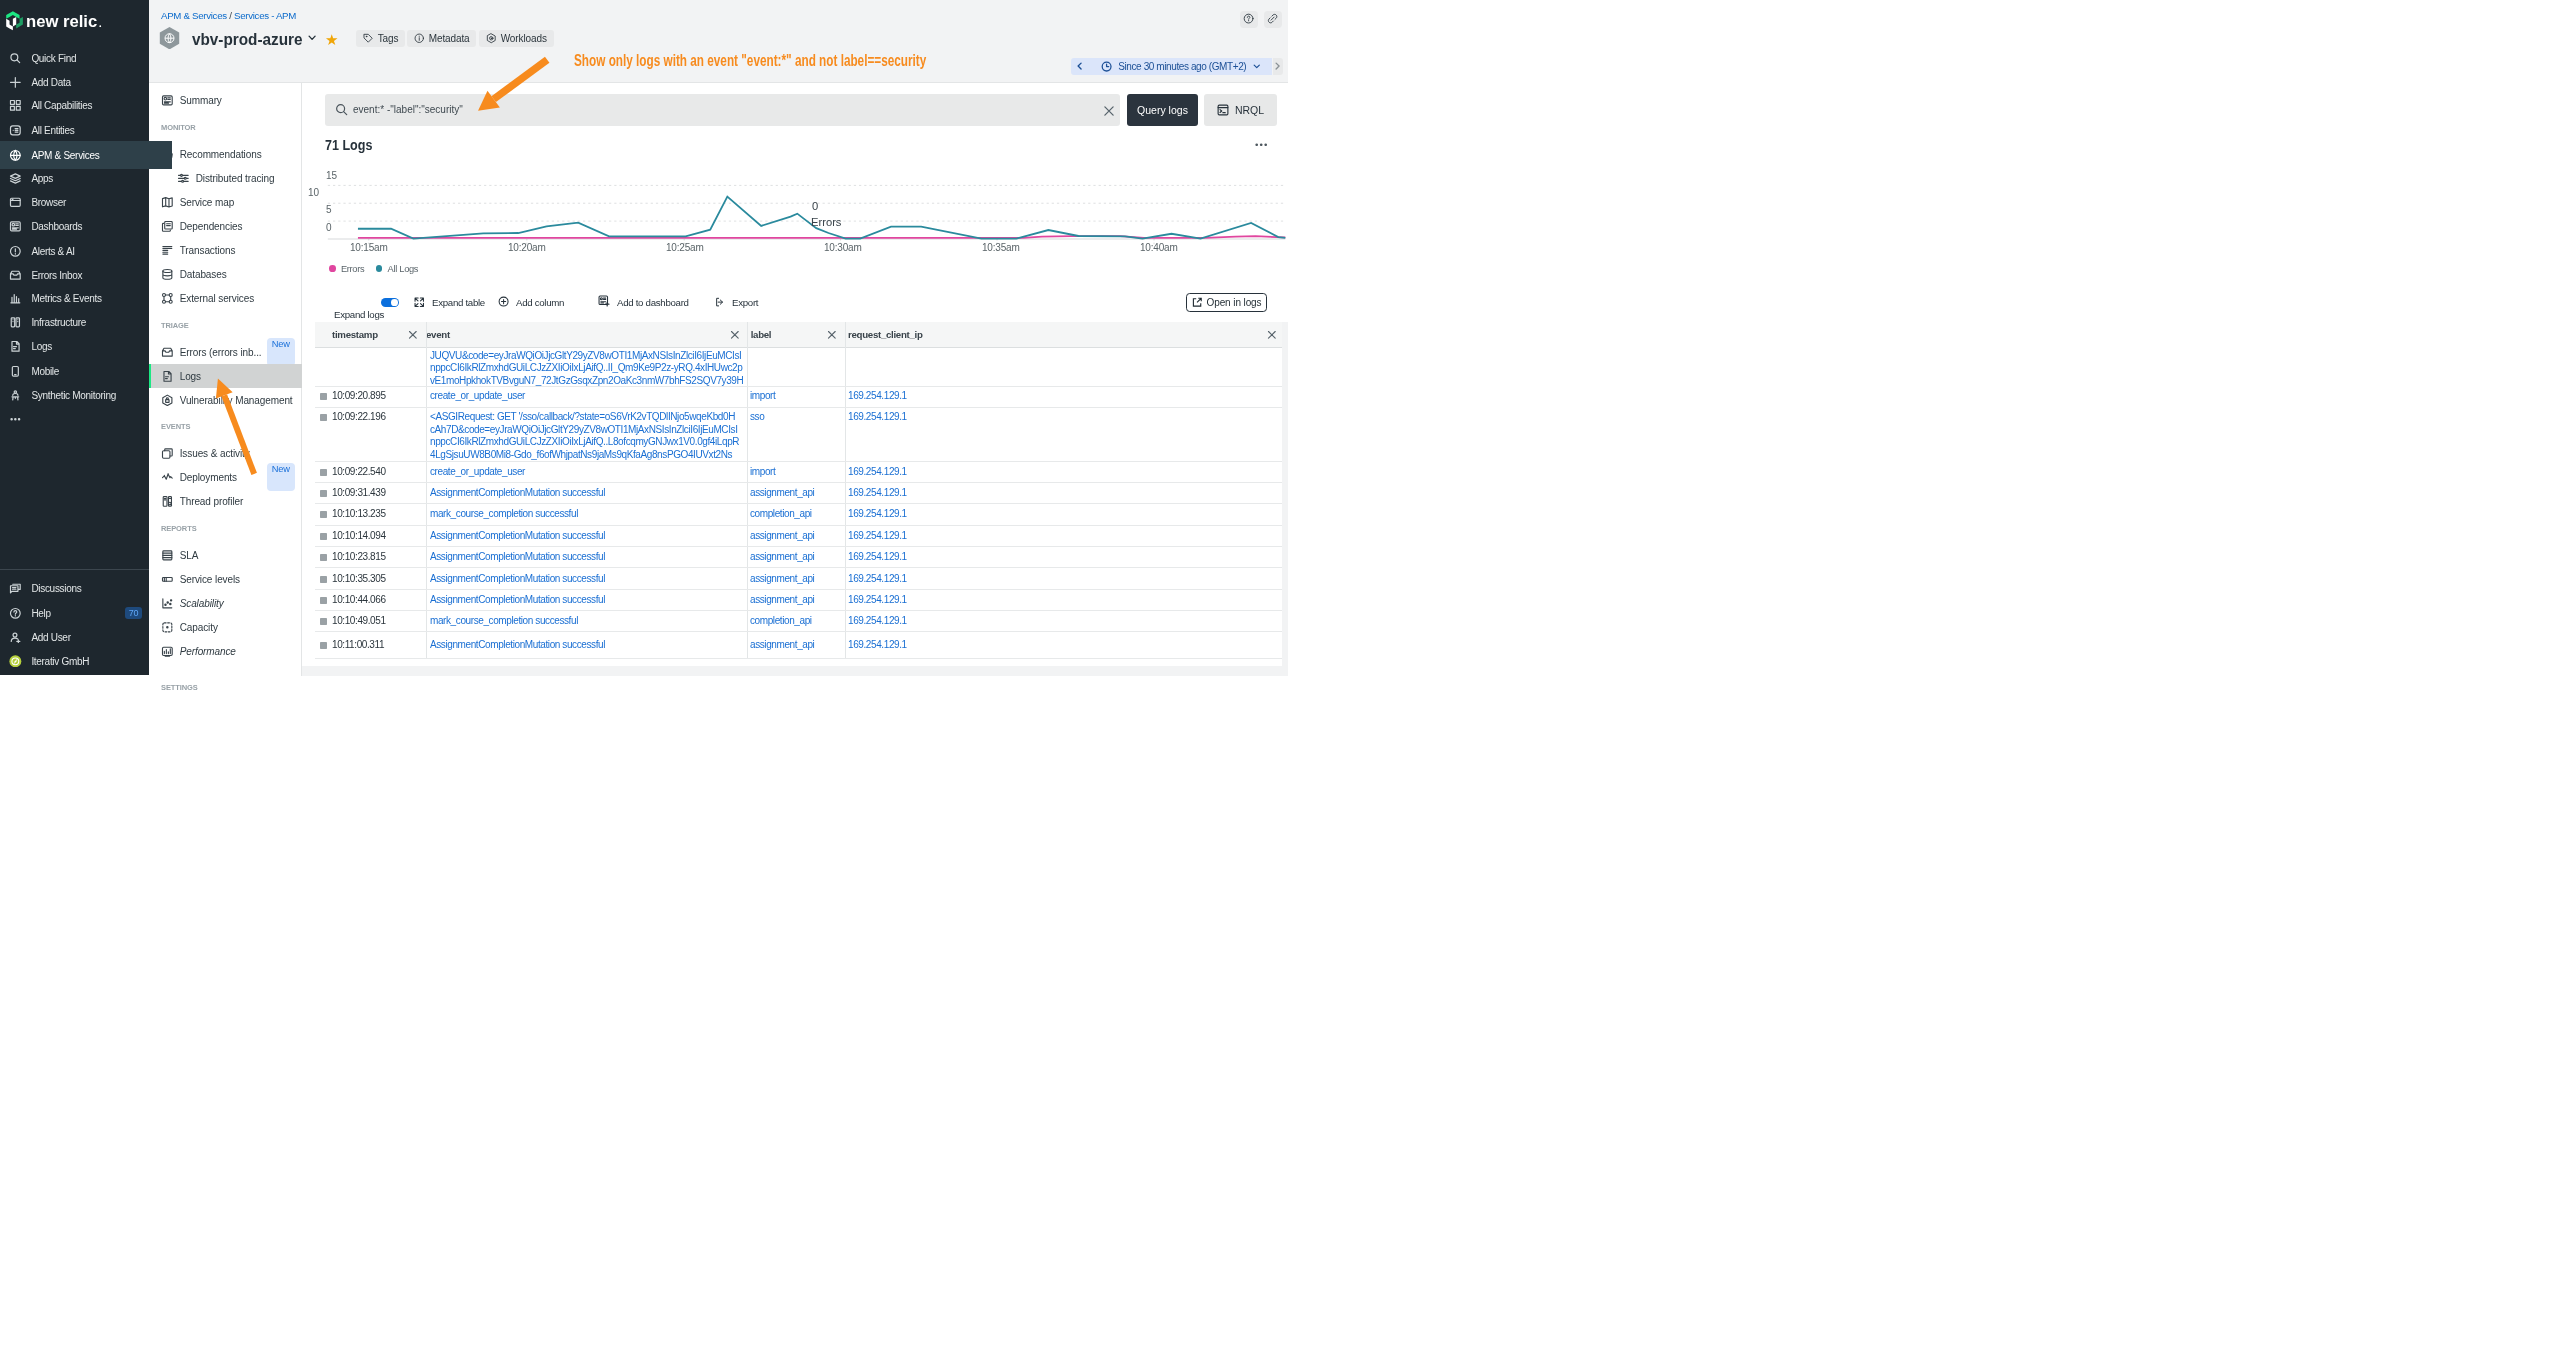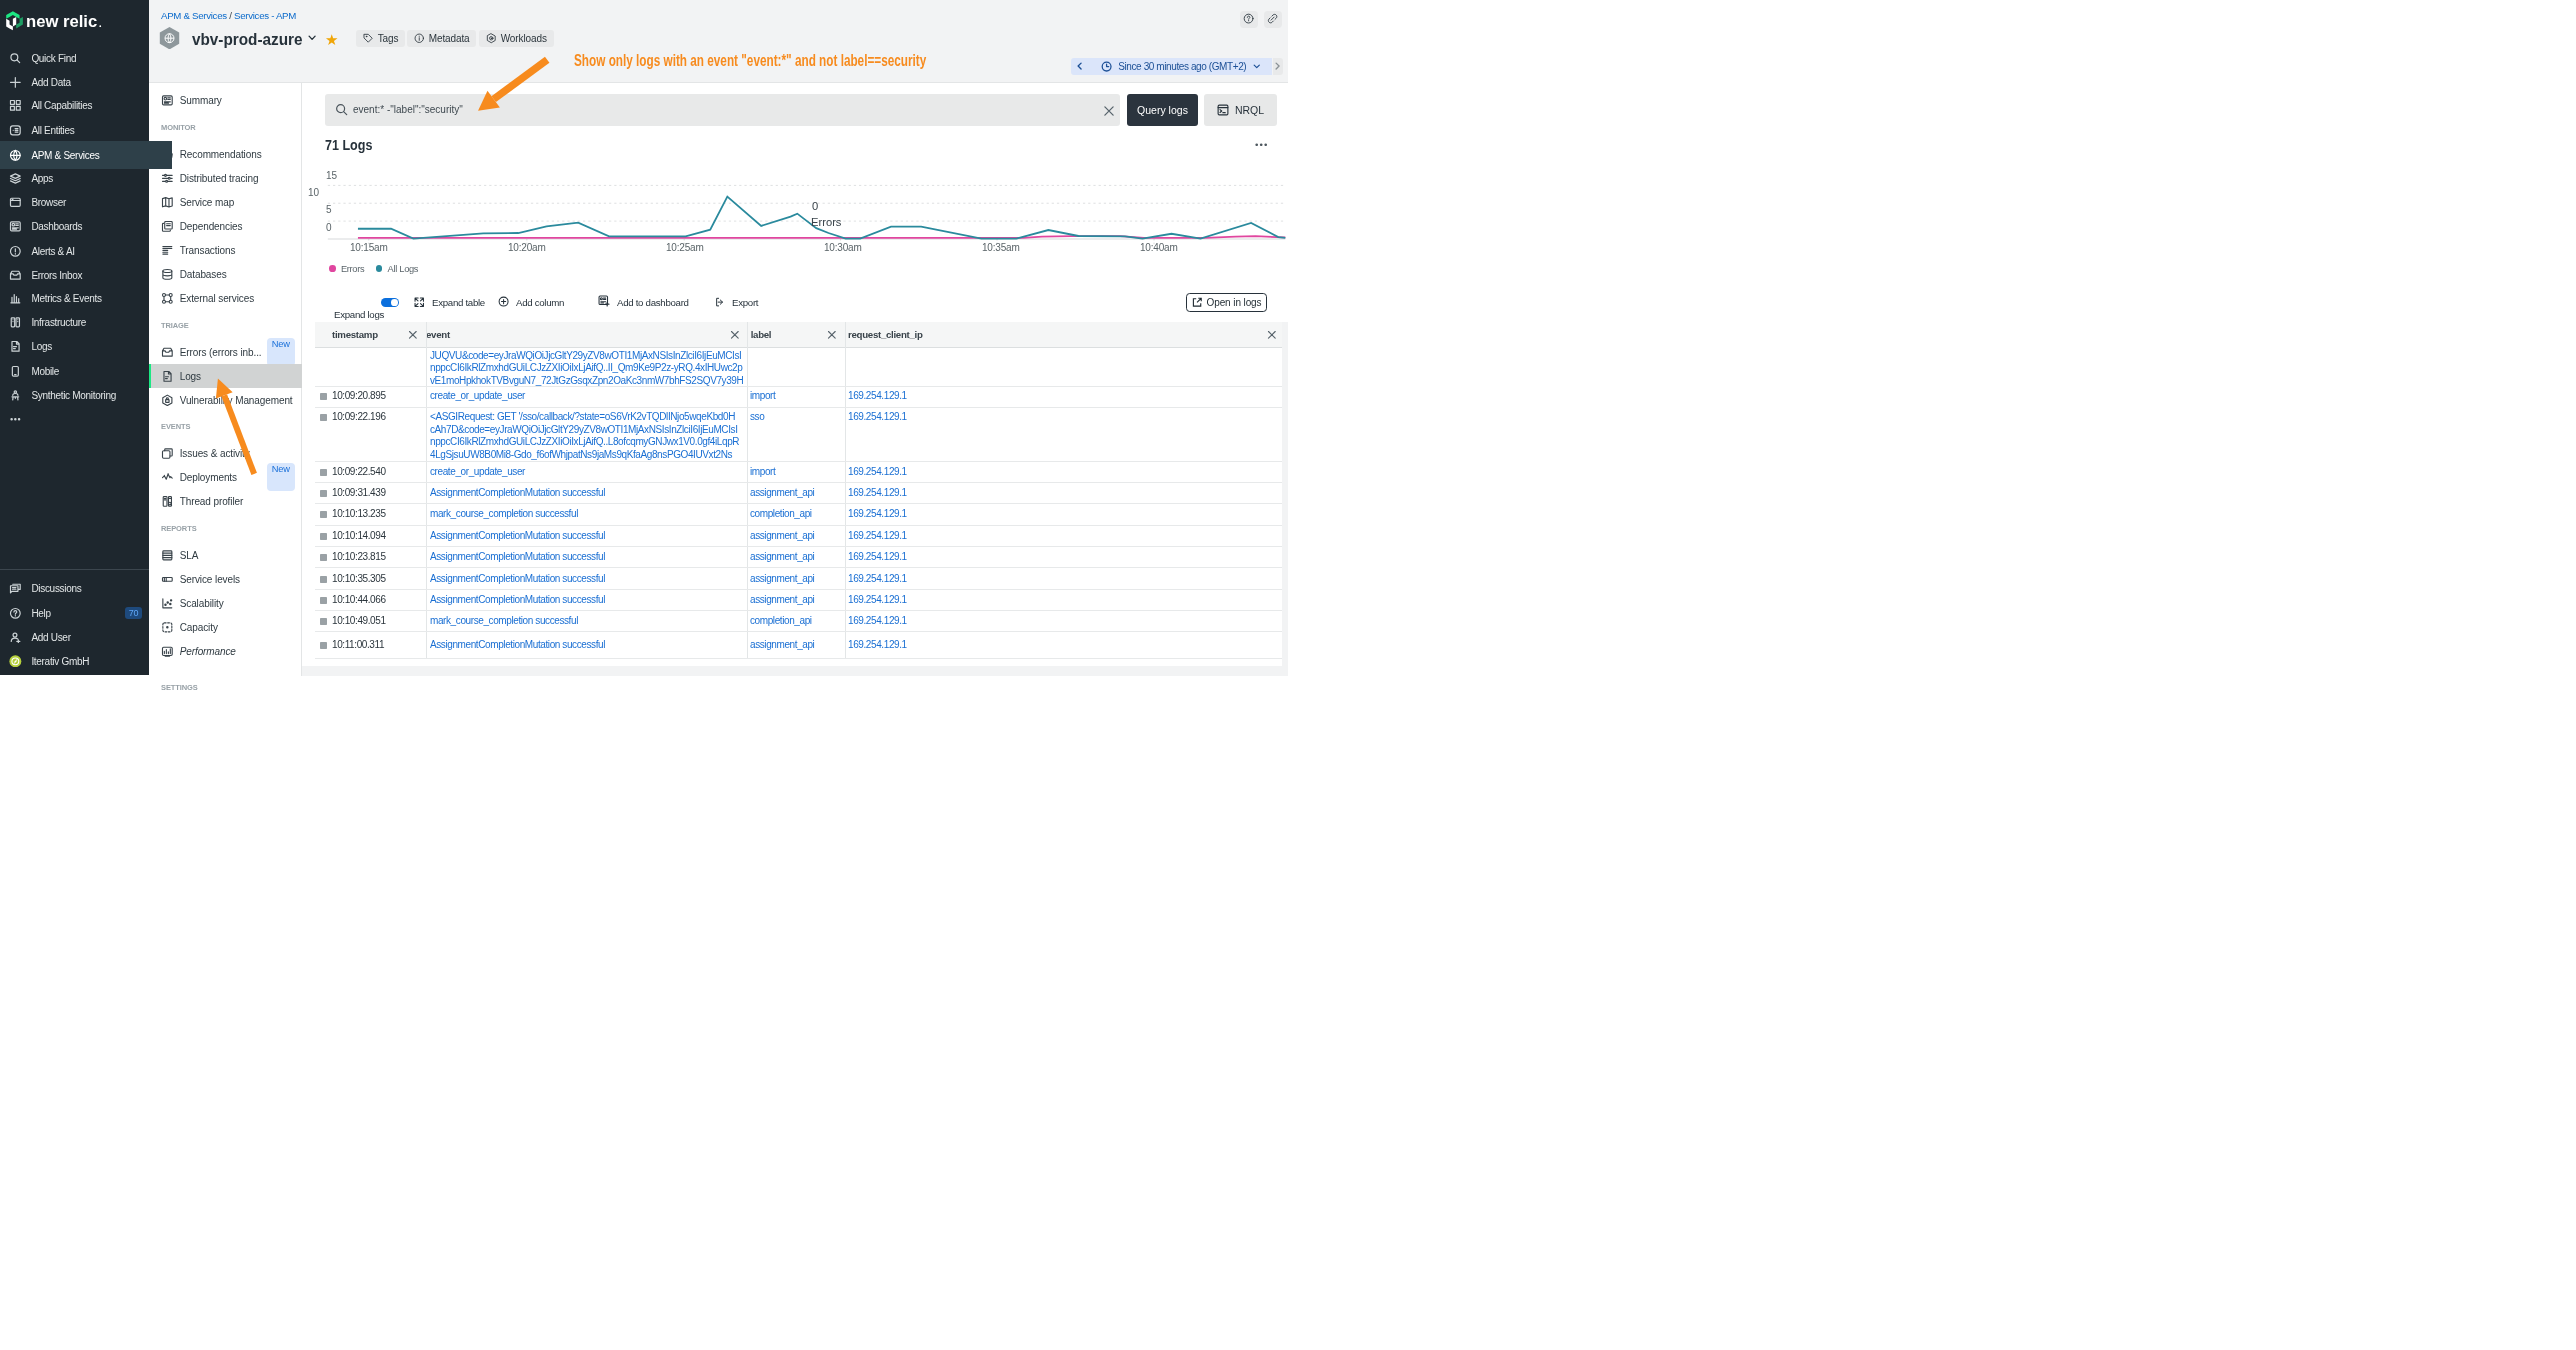--- a/index.html
+++ b/index.html
@@ -239,21 +239,21 @@
           <circle cx="5.8" cy="6.3" r="1.7"></circle>
           <path d="M9 5.2 H12.5 M9 7.4 H12.5 M4.5 10.5 H12.5 M4.5 12.3 H10"></path>
         </svg>
       </span>Summary</div>
   <div class="hdr" style="top:40px;">MONITOR</div>
   <div class="item" style="top:59px;"><span class="ic">
         <svg viewBox="0 0 17 17">
           <path d="M4.5 8 H2.5 V14.5 H4.5 Z M4.5 14 H12.7 C13.6 14 14.3 13.4 14.4 12.5 L15 8.7 C15.1 7.8 14.5 7.2 13.6 7.2 H10 L10.6 4.1 C10.7 3.2 10.1 2.5 9.3 2.5 C8.9 2.5 8.6 2.7 8.4 3 L5.6 7.4 L4.5 8"></path>
         </svg>
       </span>Recommendations</div>
-  <div class="item" style="top:83px;"><span class="ic">
+  <div class="item" style="top:83px;padding-left:16px;"><span class="ic">
         <svg viewBox="0 0 17 17">
           <path d="M2 4.5 H15 M2 8.5 H15 M2 12.5 H15"></path>
           <circle cx="6" cy="4.5" r="1.3" fill="#fff"></circle>
           <circle cx="11" cy="8.5" r="1.3" fill="#fff"></circle>
           <circle cx="7.5" cy="12.5" r="1.3" fill="#fff"></circle>
         </svg>
       </span>Distributed tracing</div>
   <div class="item" style="top:107px;"><span class="ic">
         <svg viewBox="0 0 17 17">
           <path d="M2 3.5 L6.3 2.2 L10.7 3.8 L15 2.5 V13.5 L10.7 14.8 L6.3 13.2 L2 14.5 Z M6.3 2.2 V13.2 M10.7 3.8 V14.8"></path>
@@ -331,21 +331,21 @@
           <rect x="2.5" y="2.5" width="12" height="12" rx="1"></rect>
           <path d="M2.5 5.5 H14.5 M2.5 8.5 H14.5 M2.5 11.5 H14.5"></path>
         </svg>
       </span>SLA</div>
   <div class="item" style="top:484px;"><span class="ic">
         <svg viewBox="0 0 17 17">
           <rect x="2" y="6" width="13" height="5" rx="1"></rect>
           <path d="M4.5 6 V11 M7 6 V11"></path>
         </svg>
       </span>Service levels</div>
-  <div class="item" style="top:508px;"><span class="ic">
+  <div class="item" style="top:508px;font-style:italic;"><span class="ic">
         <svg viewBox="0 0 17 17">
           <path d="M2.5 2.5 V14.5 H14.5"></path>
           <circle cx="6" cy="10.5" r="0.9" fill="#39434a"></circle>
           <circle cx="9" cy="7.5" r="0.9" fill="#39434a"></circle>
           <circle cx="12.5" cy="9.5" r="0.9" fill="#39434a"></circle>
           <circle cx="13.5" cy="4.5" r="0.9" fill="#39434a"></circle>
         </svg>
       </span>Scalability</div>
   <div class="item" style="top:532px;"><span class="ic">
         <svg viewBox="0 0 17 17">

